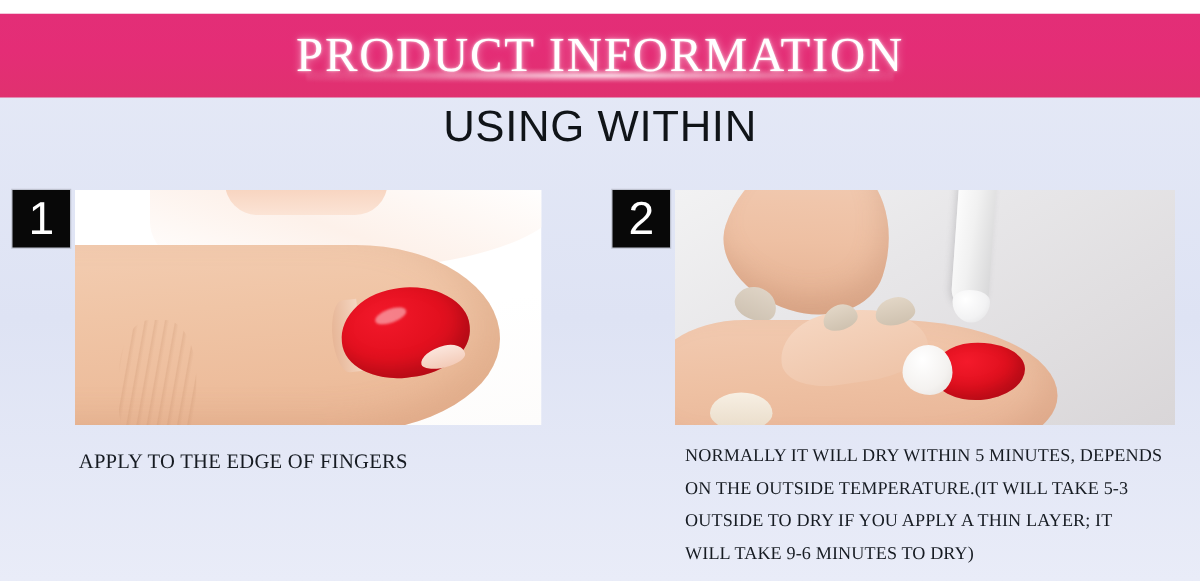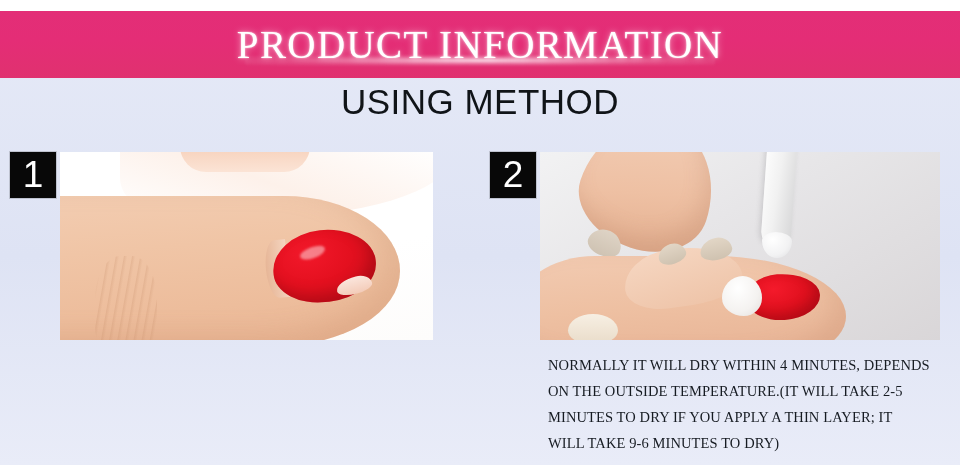--- a/index.html
+++ b/index.html
@@ -326,41 +326,42 @@
 
 <div id="page">
 
   <div class="top-strip"></div>
 
   <div class="banner">
     <div class="banner-glow"></div>
     <div class="banner-title">PRODUCT INFORMATION</div>
   </div>
 
-  <div class="section-title">USING METHOD</div>
+  <div class="section-title">USING WITHIN</div>
 
   <div class="step step-1">
     <div class="badge">1</div>
 
     <div class="photo photo-1">
       <div class="p1-bg"></div>
       <div class="p1-upperlight"></div>
       <div class="p1-topskin"></div>
       <div class="p1-finger">
         <div class="p1-knuckle"></div>
       </div>
       <div class="p1-cuticle"></div>
       <div class="p1-nail">
         <div class="p1-nail-hl"></div>
         <div class="p1-nail-chip"></div>
       </div>
     </div>
   </div>
 
   <div class="caption caption-1">
+    <span class="caption-line">APPLY TO THE EDGE OF FINGERS</span>
   </div>
 
   <div class="step step-2">
     <div class="badge">2</div>
 
     <div class="photo photo-2">
       <div class="p2-bg"></div>
       <div class="p2-tube"></div>
       <div class="p2-drop"></div>
       <div class="p2-topfinger"></div>
@@ -369,19 +370,19 @@
       <div class="p2-finger-b"></div>
       <div class="p2-nail-small-a"></div>
       <div class="p2-nail-small-b"></div>
       <div class="p2-nail-bottom"></div>
       <div class="p2-rednail"></div>
       <div class="p2-white-blob"></div>
     </div>
   </div>
 
   <div class="caption caption-2">
-    <span class="caption-line">NORMALLY IT WILL DRY WITHIN 4 MINUTES, DEPENDS</span>
-    <span class="caption-line">ON THE OUTSIDE TEMPERATURE.(IT WILL TAKE 2-5</span>
-    <span class="caption-line">MINUTES TO DRY IF YOU APPLY A THIN LAYER; IT</span>
+    <span class="caption-line">NORMALLY IT WILL DRY WITHIN 5 MINUTES, DEPENDS</span>
+    <span class="caption-line">ON THE OUTSIDE TEMPERATURE.(IT WILL TAKE 5-3</span>
+    <span class="caption-line">OUTSIDE TO DRY IF YOU APPLY A THIN LAYER; IT</span>
     <span class="caption-line">WILL TAKE 9-6 MINUTES TO DRY)</span>
   </div>
 
 </div>
 
 </body></html>

